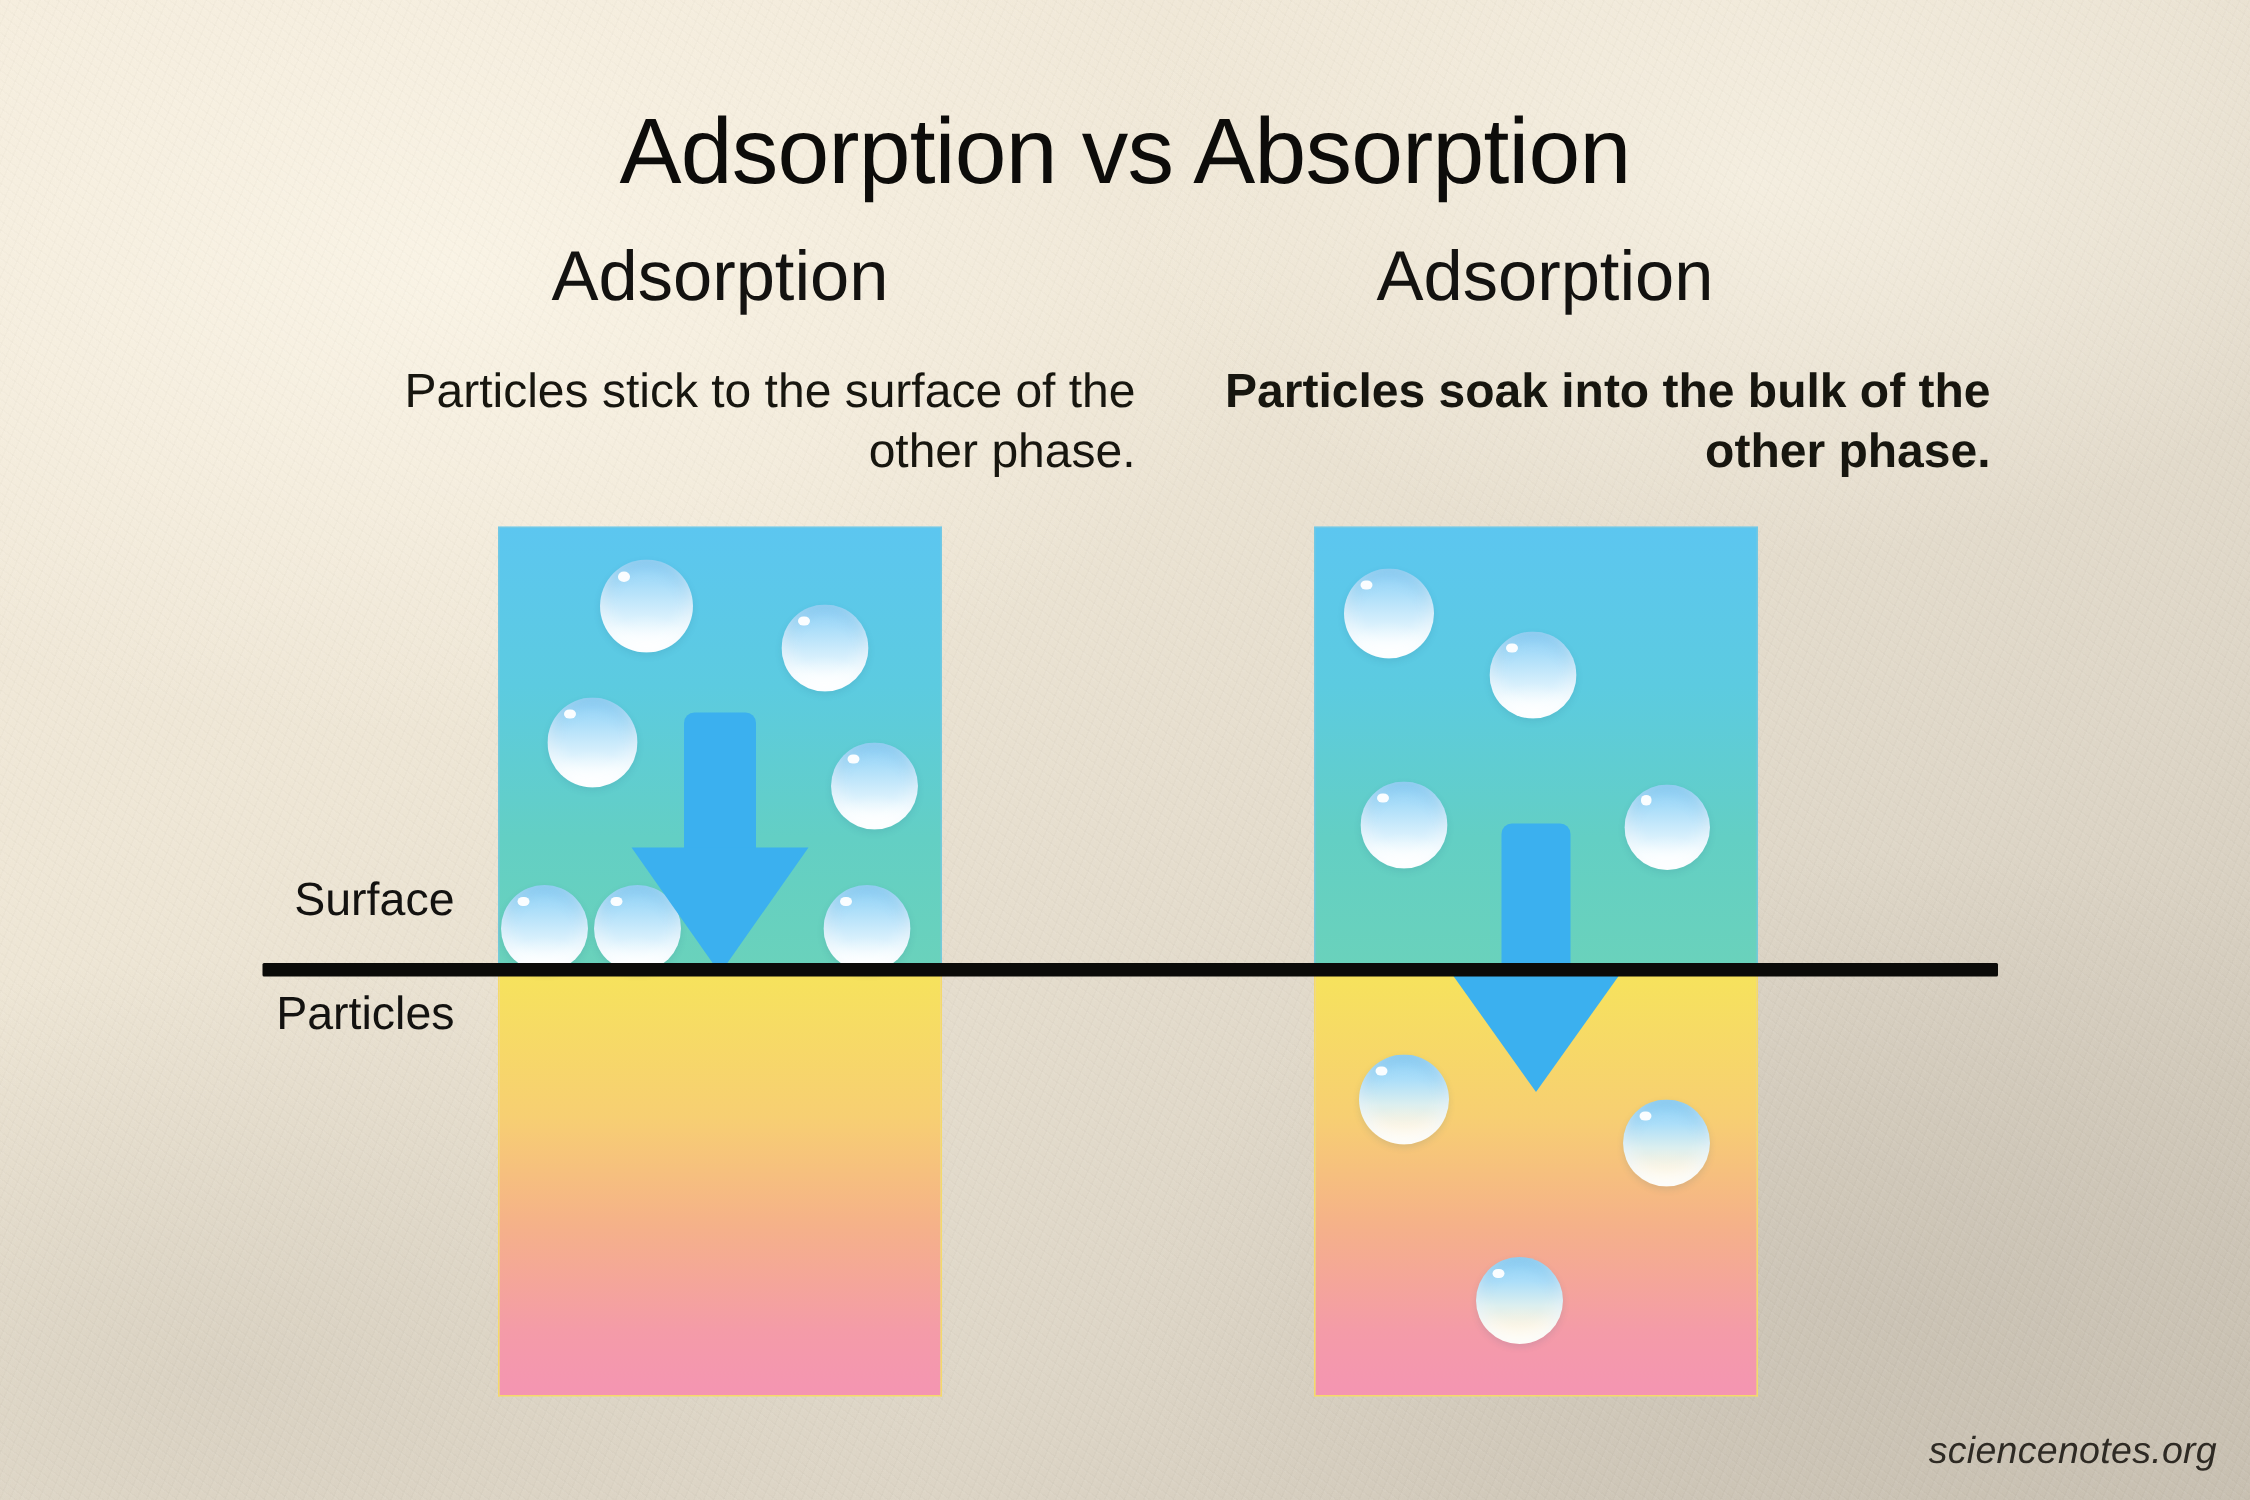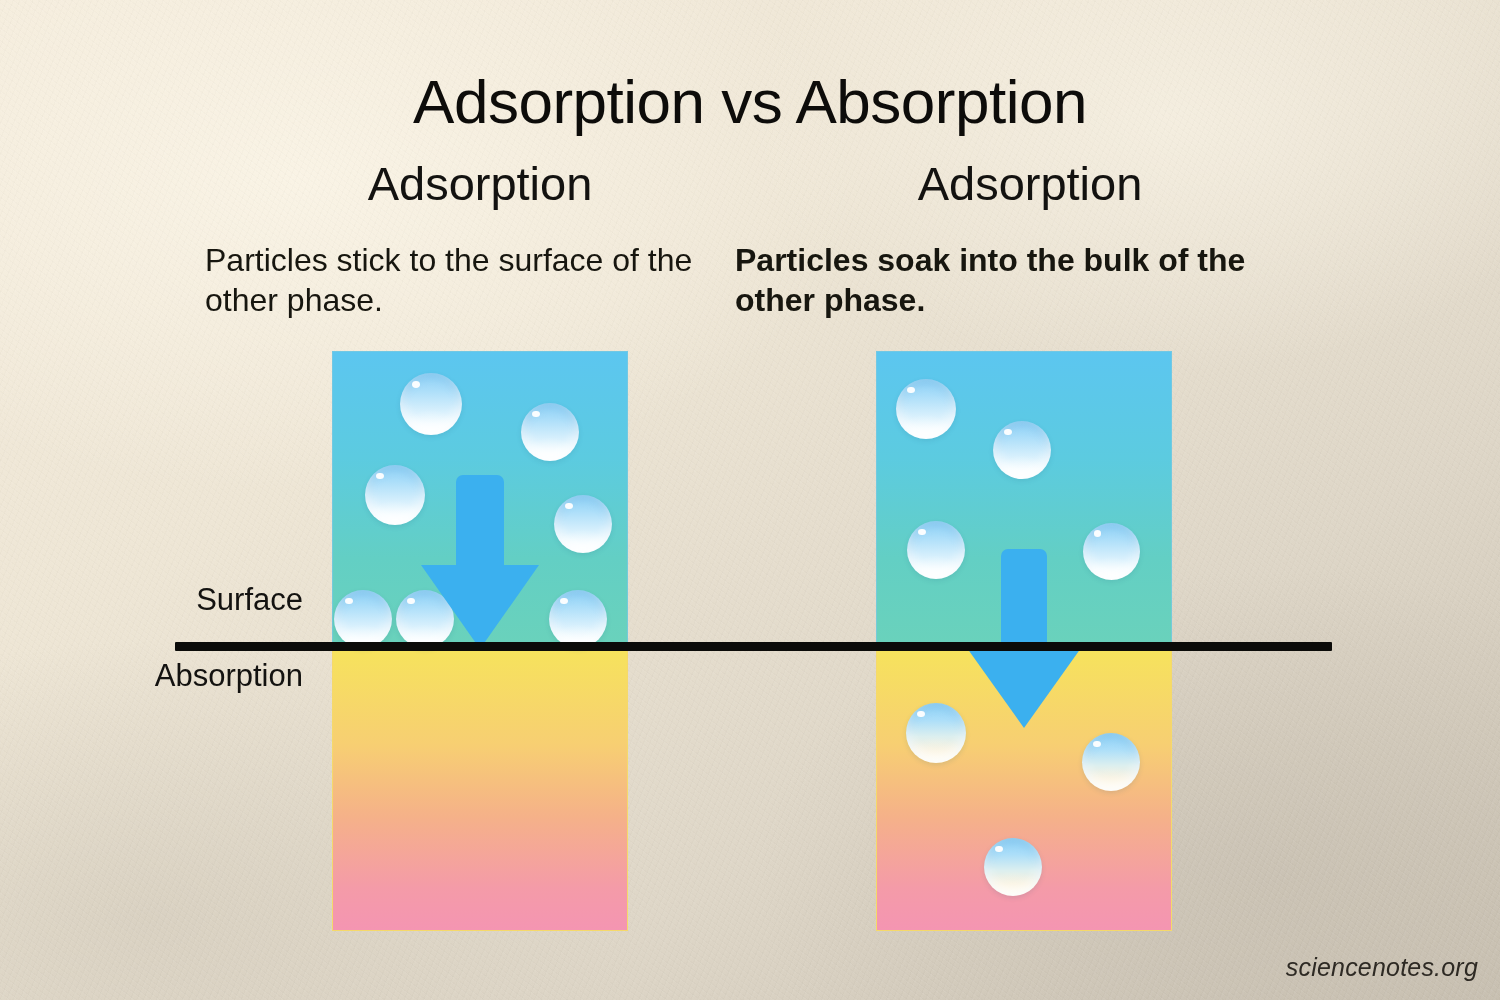--- a/index.html
+++ b/index.html
@@ -66,21 +66,21 @@
   #head-right { left: 745px; width: 570px; }
 
   .col-desc {
     position: absolute;
     top: 240px;
     font-family: "Liberation Sans", sans-serif;
     font-weight: 400;
     font-size: 32px;
     line-height: 40px;
     color: #17160f;
-    text-align: left;
+    text-align: right;
   }
   #desc-left  { left: 205px; width: 552px; }
   #desc-right { left: 735px; width: 592px; font-weight: bold; }
 
   
   .panel {
     position: absolute;
     top: 351px;
     width: 296px;
     height: 580px;
@@ -238,17 +238,17 @@
     <div class="bubble warm" style="left:108px; top:487px; width:58px; height:58px;"></div>
 
     <div class="arrow" style="left:0; top:198px; width:296px; height:180px;">
       <div class="shaft" style="width:46px; height:105px;"></div>
       <div class="head" style="top:99px; border-width:80px 57px 0 57px;"></div>
     </div>
   </div>
 
   <div id="interface-line"></div>
   <div class="edge-label" id="label-surface">Surface</div>
-  <div class="edge-label" id="label-interface">Absorption</div>
+  <div class="edge-label" id="label-interface">Particles</div>
 
   <div id="credit">sciencenotes.org</div>
 
 </div>
 
 </body></html>

